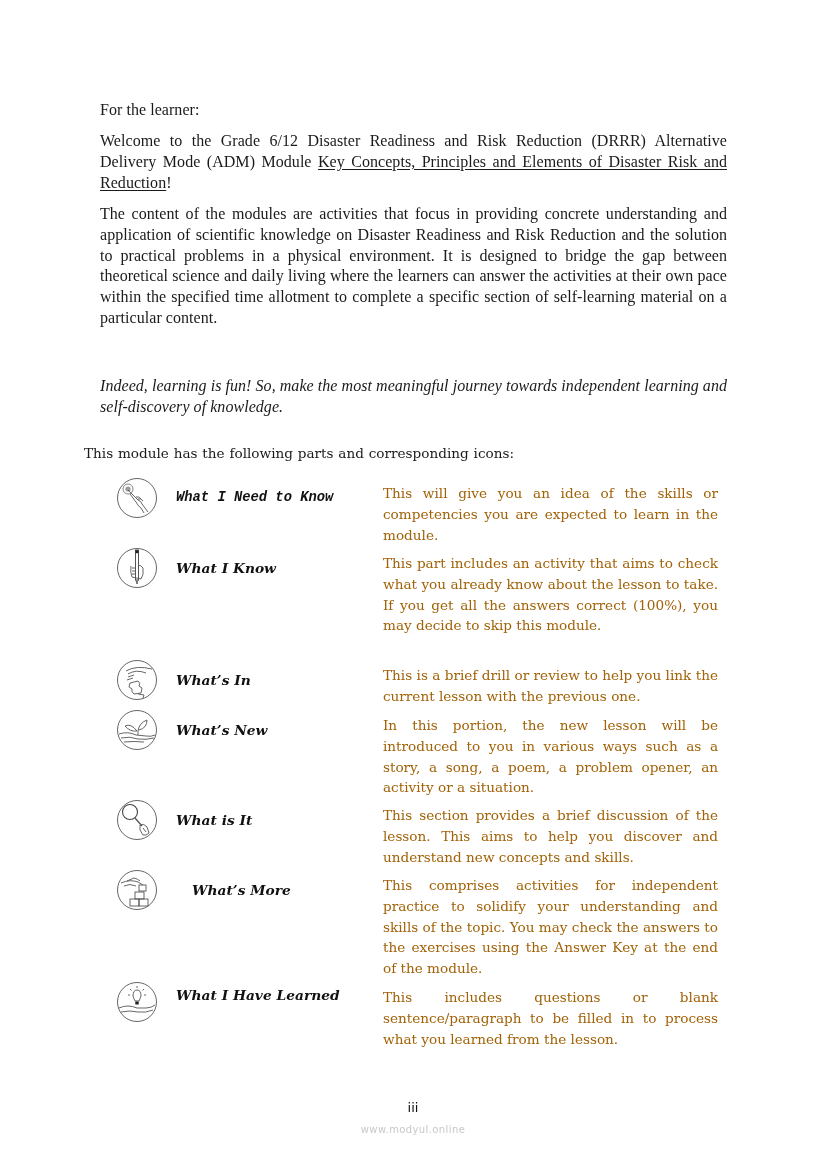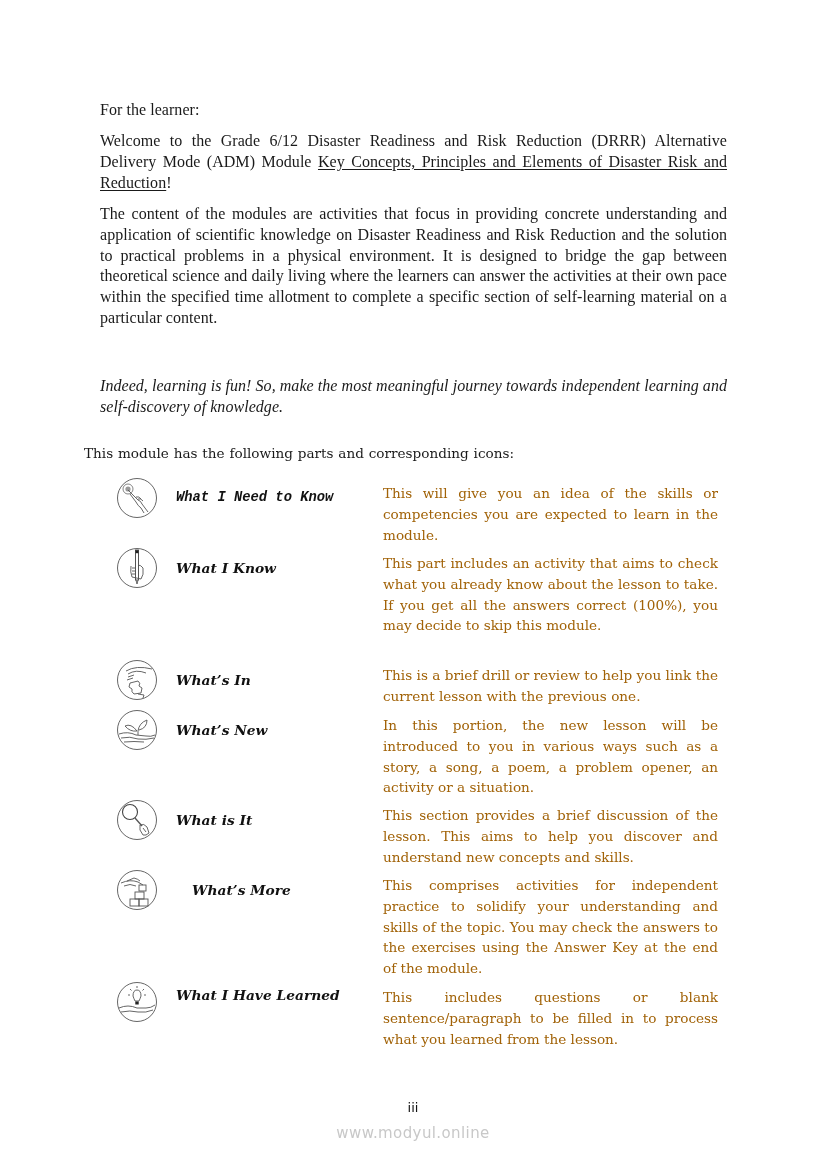--- a/index.html
+++ b/index.html
@@ -89,21 +89,21 @@
       font-size: 13px;
       color: #111;
     }
     .watermark {
       position: absolute;
       left: 0;
       width: 826px;
       top: 1124px;
       text-align: center;
       font-family: "DejaVu Sans", sans-serif;
-      font-size: 15px;
+      font-size: 10px;
       color: #c8c8c8;
       letter-spacing: 0.4px;
     }
   </style>
 </head>
 <body>
 
 <div class="page">
   <p class="body" style="top:100px;">For the learner:</p>
 

